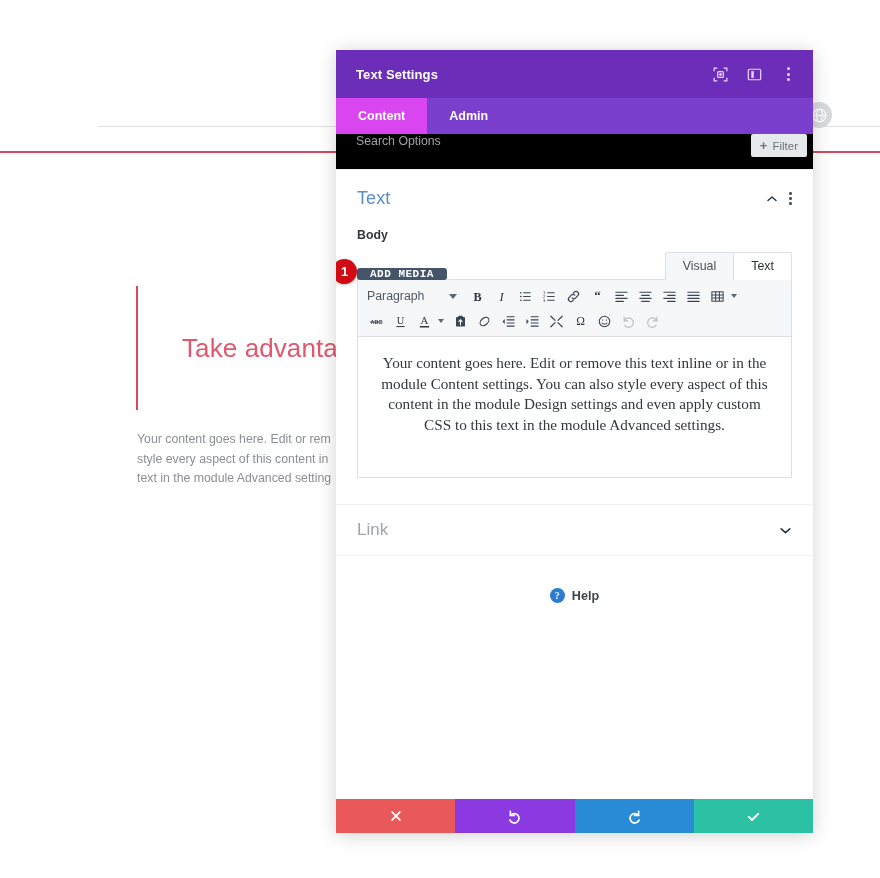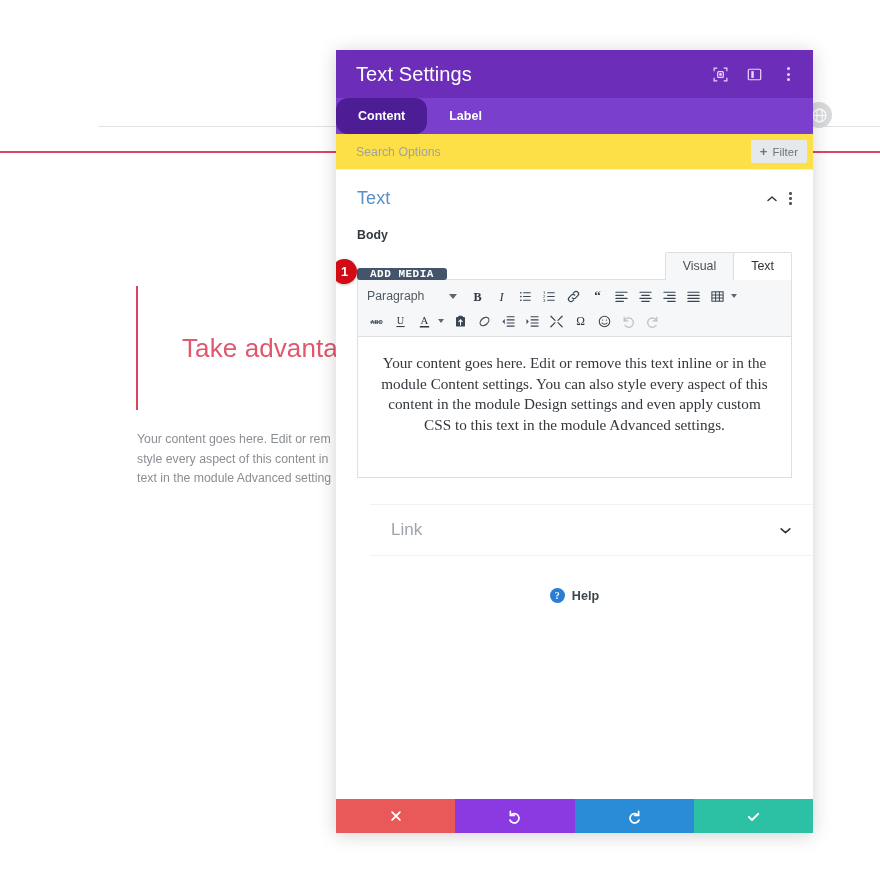--- a/index.html
+++ b/index.html
@@ -50,43 +50,43 @@
     background:#ffffff;
     box-shadow: 0 2px 18px rgba(0,0,0,0.18);
     display:flex; flex-direction:column;
     z-index: 20;
   }
   .modal-header {
     height: 48px; background:#6c2eb9;
     display:flex; align-items:center; padding: 0 14px 0 20px; flex:none;
   }
   .modal-title {
-    color:#fff; font-size:20px; font-weight:normal; letter-spacing:0.1px; flex:1;
+    color:#fff; font-size:13px; font-weight:bold; letter-spacing:0.1px; flex:1;
   }
   .hdr-icons { display:flex; align-items:center; gap: 12px; }
   .hdr-btn {
     width:22px; height:22px; display:flex; align-items:center; justify-content:center;
     color:#e7d6f8; cursor:pointer;
   }
   .hdr-btn svg { display:block; }
   .kebab { display:flex; flex-direction:column; gap:2.5px; align-items:center; }
   .kebab i { width:3px; height:3px; background:#e7d6f8; border-radius:50%; display:block; }
 
   .tabs {
     height: 36px; background:#7b3fce; display:flex; align-items:stretch; flex:none;
   }
   .tab {
     padding: 0 22px; display:flex; align-items:center; justify-content:center;
     color:#ffffff; font-size:12.5px; font-weight:bold; cursor:pointer;
   }
-  .tab.active { background:#4c1d95;border-radius:12px; }
+  .tab.active { background:#d946ef; }
 
   .searchbar {
-    height: 36px; background:#fde047; border-bottom:1px solid #eceef0;
-    display:flex; align-items:center; padding: 0 6px 0 20px; flex:none;
+    height: 36px; background:#000000; border-bottom:1px solid #eceef0;
+    display:flex; align-items:flex-start; padding: 0 6px 0 20px; flex:none;
   }
   .search-input {
     flex:1; border:none; background:transparent; outline:none;
     font-family:"Liberation Sans", sans-serif; font-size:12.3px; color:#7b7f86;
   }
   .search-input::placeholder { color:#9ea2a9; }
   .filter-btn {
     background:#e6e9ec; color:#6f737a; border:none; border-radius:2px;
     height:23px; padding: 0 9px; font-size:11.5px; font-family:"Liberation Sans", sans-serif;
     display:flex; align-items:center; gap:5px; cursor:pointer;
@@ -160,21 +160,21 @@
     display:flex; align-items:center; justify-content:center;
     font-size:13px; font-weight:bold;
     box-shadow:0 1px 3px rgba(0,0,0,0.28);
     z-index:5;
   }
 
   
   .acc-list { margin-top: 26px; }
   .acc-row {
     height: 52px; border-top:1px solid #f0f1f3;
-    display:flex; align-items:center; padding: 0 21px; cursor:pointer;margin-left:34px;
+    display:flex; align-items:center; padding: 0 21px; cursor:pointer;
   }
   .acc-row:last-child { border-bottom:1px solid #f0f1f3; }
   .acc-label { flex:1; font-size:17px; color:#9fa5ab; font-weight:400; }
 
   .help-row {
     display:flex; align-items:center; justify-content:center; gap:7px;
     margin-top: 32px;
   }
   .help-icon {
     width:15px;height:15px;border-radius:50%;background:#2b7cd3;color:#fff;
@@ -245,21 +245,21 @@
               <i></i>
               <i></i>
               <i></i>
             </span>
         </div>
       </div>
     </div>
 
     <div class="tabs">
       <div class="tab active">Content</div>
-      <div class="tab">Label</div>
+      <div class="tab">Admin</div>
     </div>
 
     <div class="searchbar">
       <input class="search-input" type="text" placeholder="Search Options" style="">
       <button class="filter-btn">
         <span class="filter-plus">+</span>
         <span>Filter</span>
       </button>
     </div>
 

